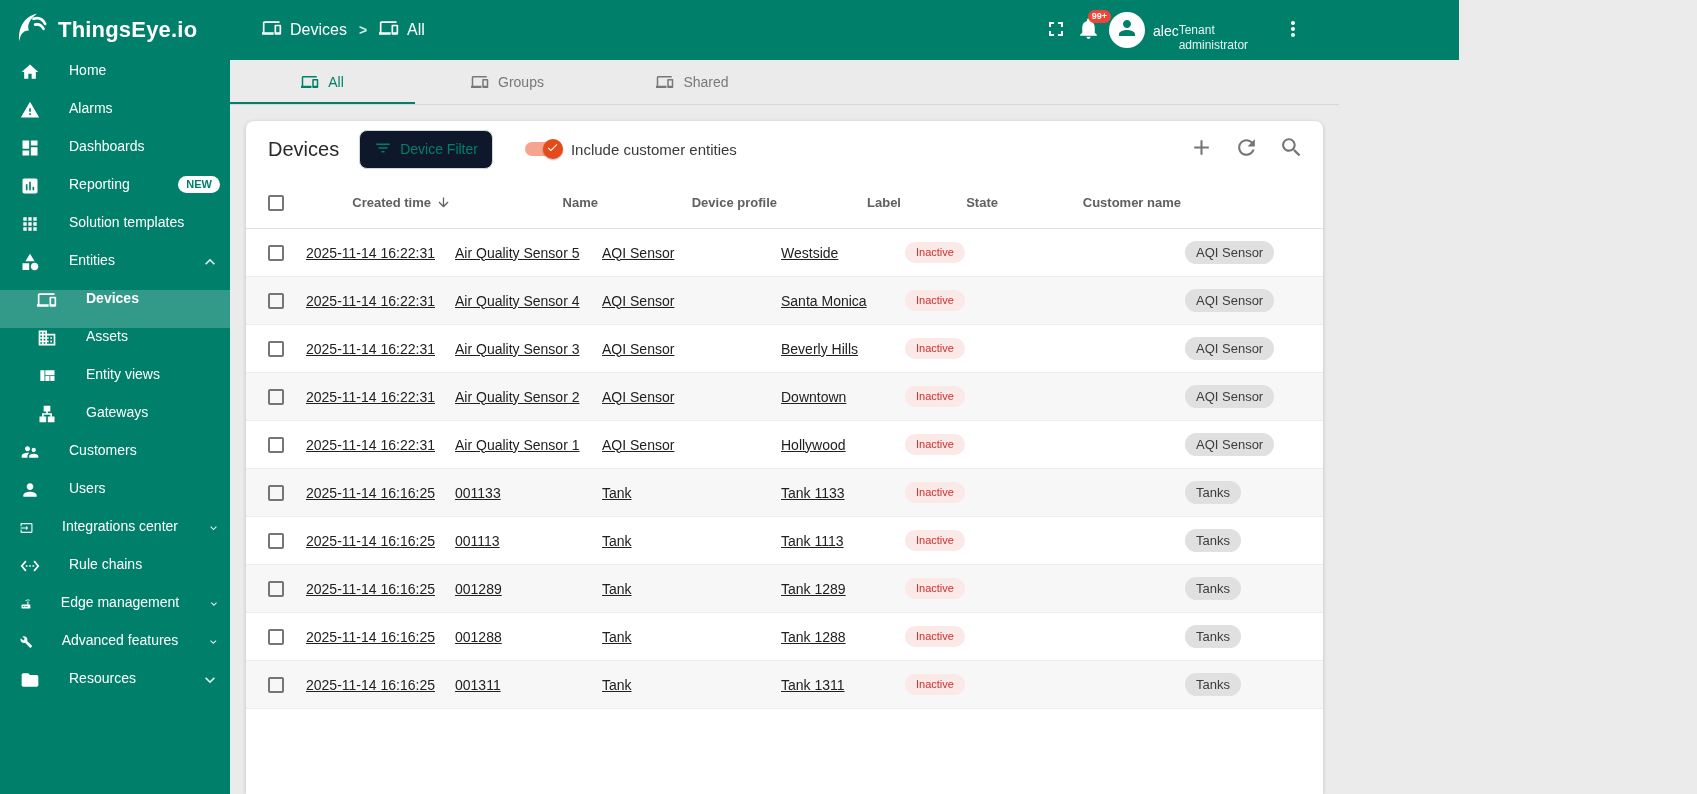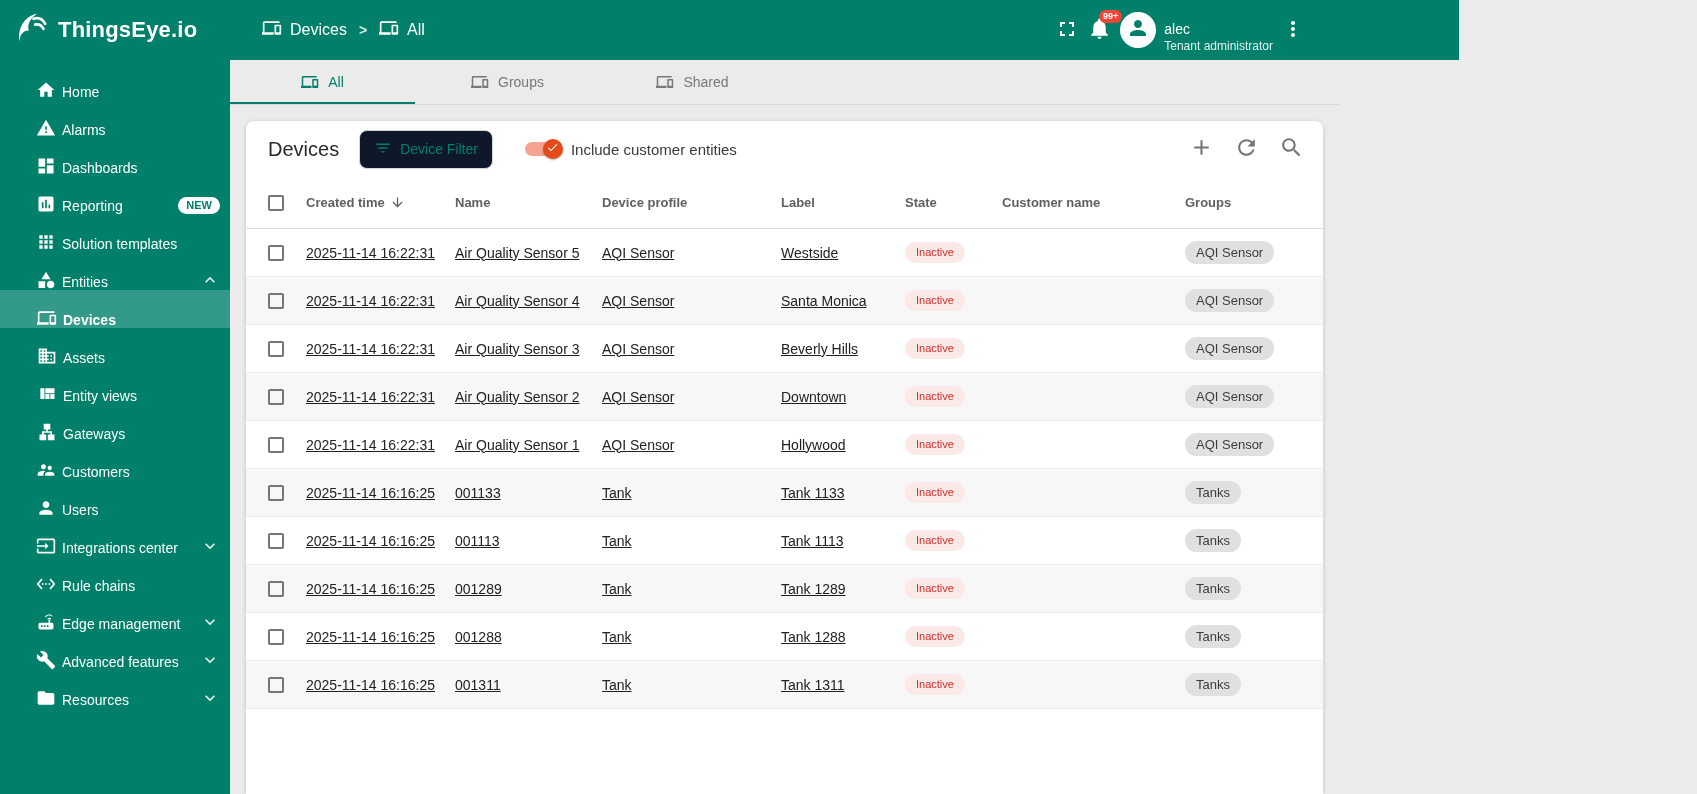--- a/index.html
+++ b/index.html
@@ -22,28 +22,28 @@
   .crumb { display:flex; align-items:center; gap:8px; cursor:pointer; }
   .bc-sep { opacity:.85; font-weight:700; font-size:14px; }
   .header-right { margin-left:auto; margin-right:154px; display:flex; align-items:center; gap:8px;justify-content:center; }
   .hbtn { background:none; border:none; padding:0; color:#fff; cursor:pointer; display:flex; align-items:center; }
   .bell-wrap { position:relative; }
   .notif-badge {
     position:absolute; top:-6px; right:-10px; background:var(--badge,#ef4436); color:#fff;
     font-size:9px; font-weight:700; border-radius:9px; padding:2px 4px; line-height:1;
   }
   .avatar { width:36px; height:36px; border-radius:50%; background:#fff; display:flex; align-items:center; justify-content:center; color:var(--teal,#00806b); cursor:pointer; }
-  .user-block { display:flex; flex-direction:column; line-height:1.25; max-width:120px;margin-top:15px; }
+  .user-block { display:flex; flex-direction:row; line-height:1.25; max-width:120px;margin-top:15px; }
   .user-name { font-size:14px; }
   .user-role { font-size:12px; opacity:.9; }
 
   
   .bodyrow { flex:1; display:flex; min-height:0; }
   .sidebar { width:230px; flex:0 0 230px; background:var(--teal,#00806b); color:#fff; overflow:hidden; padding-top:2px; }
-  .sidebar-item { height:38px; display:flex; align-items:flex-end; gap:6px; padding:0 10px 0 36px; font-size:14px; font-weight:500; cursor:pointer; white-space:nowrap; }
+  .sidebar-item { height:38px; display:flex; align-items:flex-start; gap:29px; padding:0 10px 0 20px; font-size:14px; font-weight:500; cursor:pointer; white-space:nowrap; }
   .sidebar-item.sub { padding-left:37px; }
   .sidebar-item.active { background:rgba(255,255,255,.2); font-weight:600; }
   .sidebar-item svg.chev { margin-left:auto; opacity:.9; }
   .new-badge { margin-left:auto; background:#fff; color:var(--teal,#00806b); font-size:11px; font-weight:700; border-radius:10px; padding:3px 8px; line-height:1; }
 
   .main { flex:1; min-width:0; display:flex; flex-direction:column; background:#ebebeb; padding-right:120px; }
   .tabs { height:45px; flex:0 0 45px; display:flex; border-bottom:1px solid #d8d8d8; }
   .tab { width:185px; display:flex; align-items:center; justify-content:center; gap:9px; font-size:14px; font-weight:500; color:#787878; position:relative; cursor:pointer; }
   .tab.active { color:var(--teal,#00806b); }
   .tab.active::after { content:""; position:absolute; left:0; right:0; bottom:0; height:2px; background:var(--teal,#00806b); }
@@ -61,21 +61,21 @@
   .toggle { display:inline-flex; align-items:center; margin-right:10px; cursor:pointer; }
   .toggle-track { width:36px; height:14px; border-radius:7px; background:var(--toggle-track,#f4a48f); position:relative; display:inline-block; }
   .toggle-thumb { position:absolute; right:-2px; top:-3px; width:20px; height:20px; border-radius:50%; background:var(--toggle,#e64a19); color:#fff; display:flex; align-items:center; justify-content:center; box-shadow:0 1px 2px rgba(0,0,0,.3); }
   .toggle-label { font-size:15px; color:#3a3a3a; }
   .card-actions { margin-left:auto; display:flex; gap:20px; padding-right:19px; color:#757575; }
   .icon-btn { background:none; border:none; padding:0; color:#757575; cursor:pointer; display:flex; align-items:center; }
 
   
   .grid-row { display:grid; grid-template-columns:56px 149px 147px 179px 124px 97px 183px 189px 100px 1fr; align-items:center; }
   .thead { height:52px; flex:0 0 52px; border-bottom:1px solid #e0e0e0; color:#606060; font-size:13px; font-weight:600; }
-  .th-cell { display:flex; align-items:center; gap:5px; padding-left:4px; white-space:nowrap; overflow:hidden; }
+  .th-cell { display:flex; align-items:center; gap:5px; padding-left:4px; white-space:nowrap; overflow:hidden;justify-content:flex-end; }
   .tbody { flex:1; overflow:hidden;text-decoration:underline; }
   .trow { height:48px; border-bottom:1px solid #ececec; font-size:14px; color:#212121; }
   .trow:nth-child(even) { background:#f7f7f7; }
   .cell { padding-left:4px; white-space:nowrap; overflow:hidden; text-overflow:ellipsis; }
   .c-check { padding-left:22px; display:flex; align-items:center; }
   .cb { width:16px; height:16px; border:2px solid #757575; border-radius:2px; background:transparent; display:inline-block; cursor:pointer; }
   .gw-check { padding-left:12px; display:flex; align-items:center; }
   .state-pill { display:inline-block; background:var(--state-bg,#fbe9e7); color:var(--state-text,#d12e2e); font-size:11px; padding:5px 11px; border-radius:14px; line-height:1; }
   .group-pill { display:inline-block; background:var(--chip-bg,#e0e0e0); color:#3c3c3c; font-size:13px; padding:5px 11px; border-radius:14px; line-height:1; }
   .row-actions { display:flex; justify-content:flex-end; gap:22px; padding-right:20px; color:#757575; }

